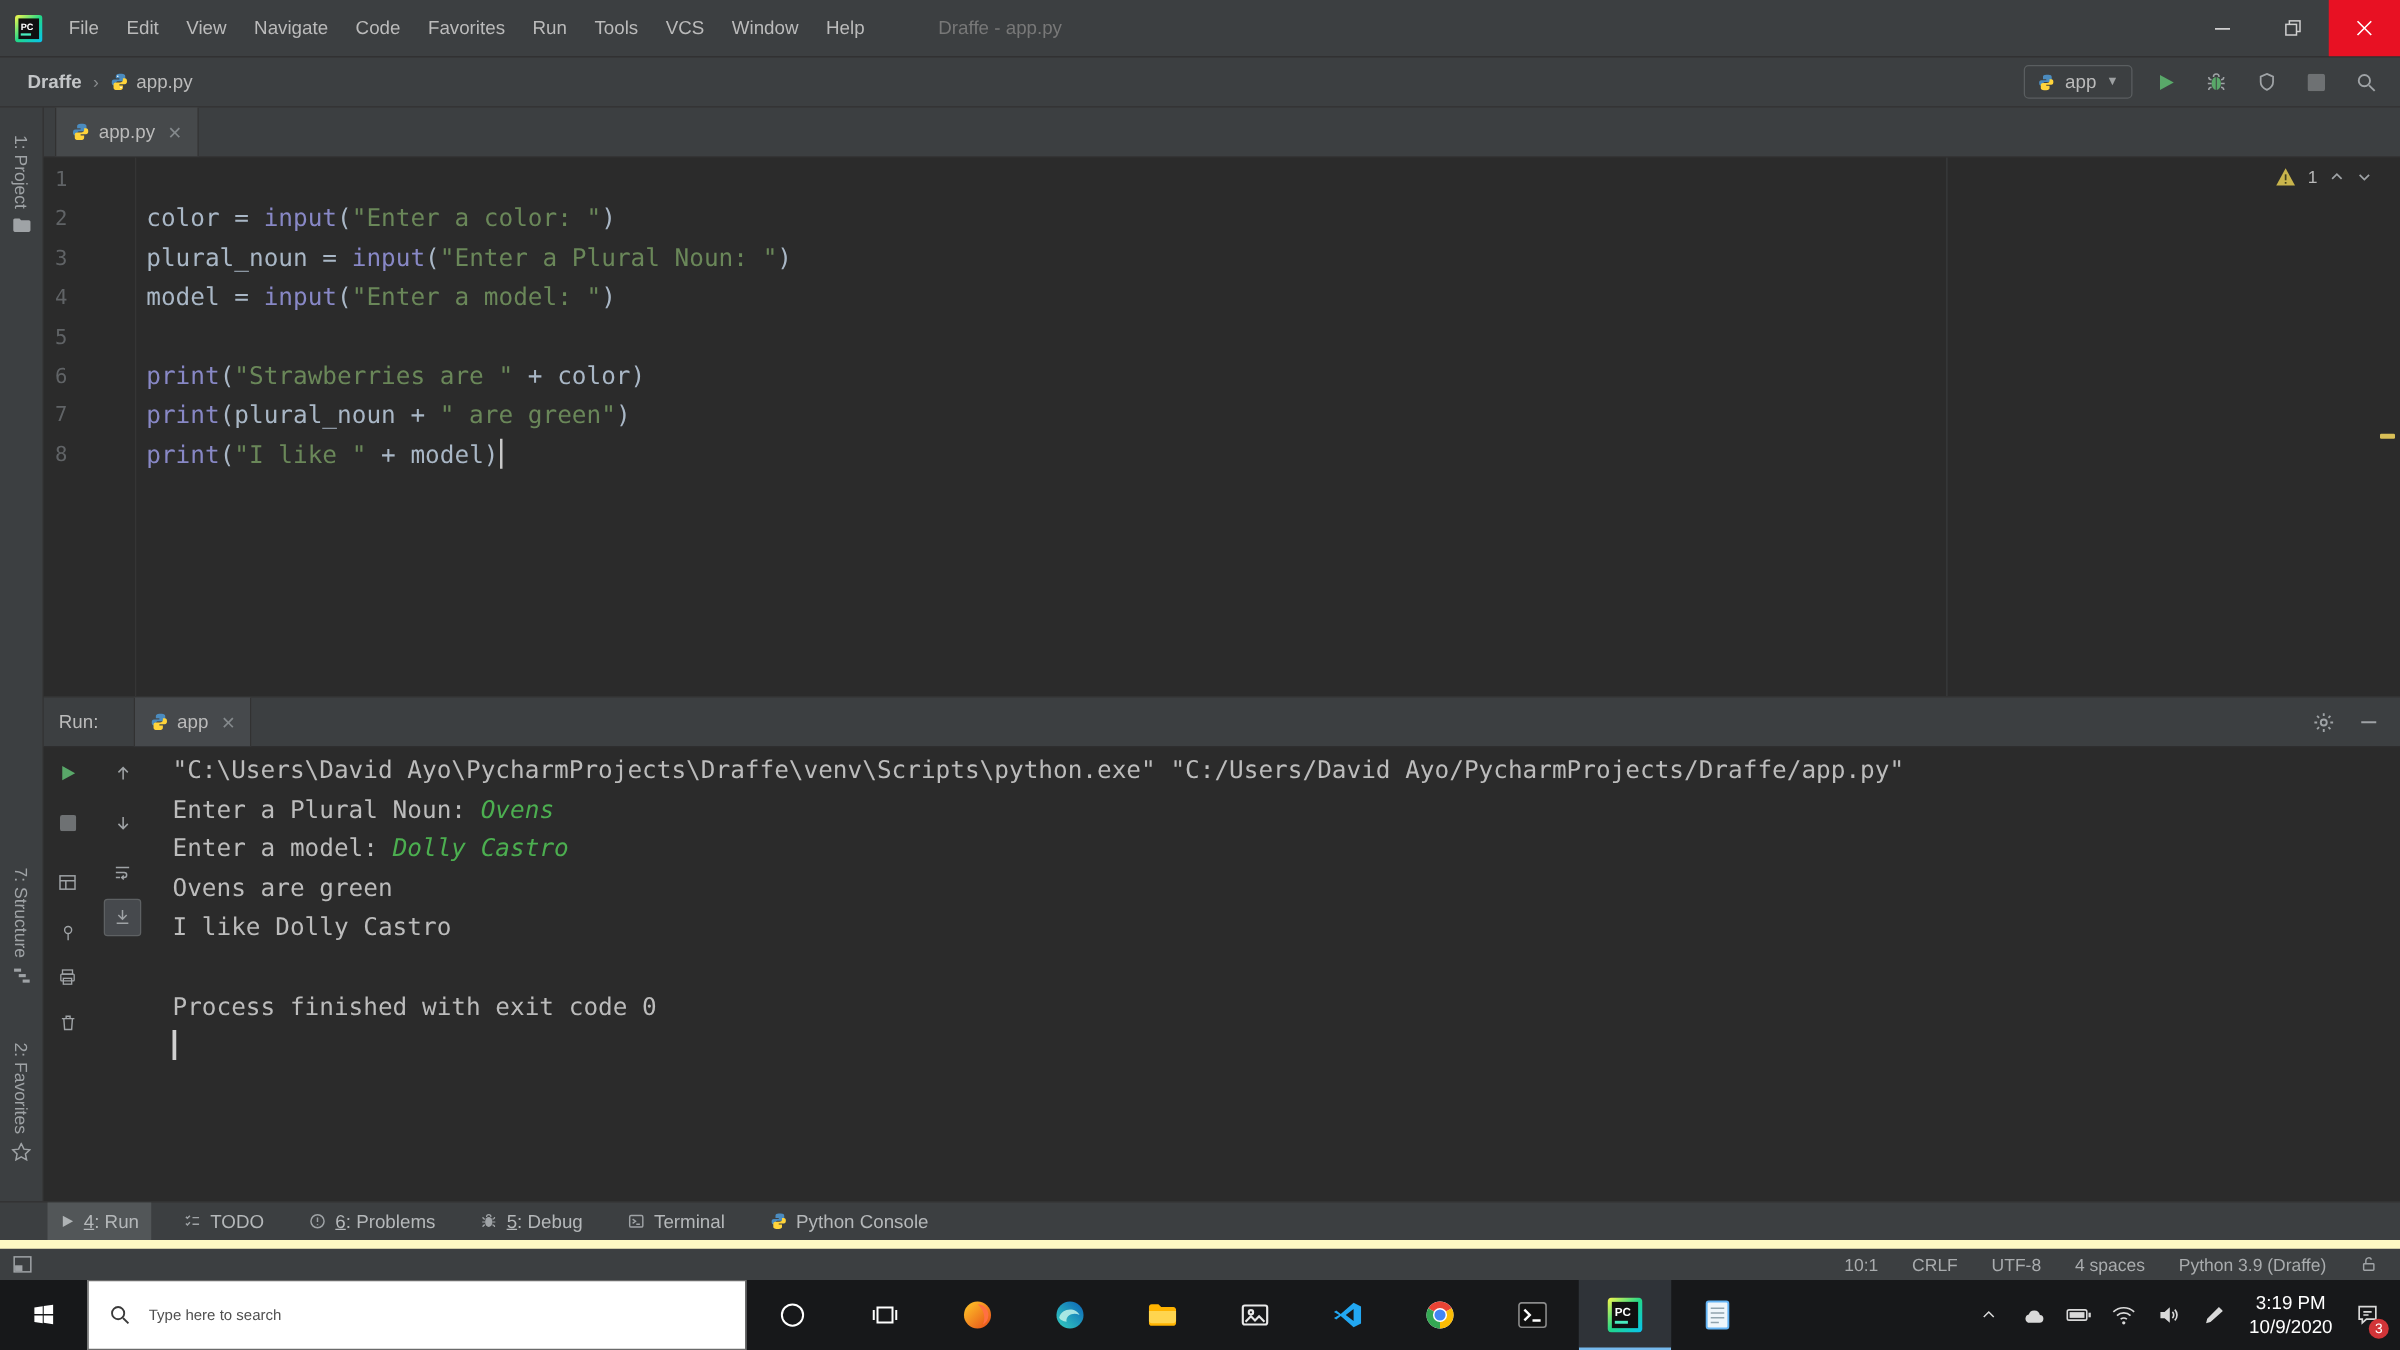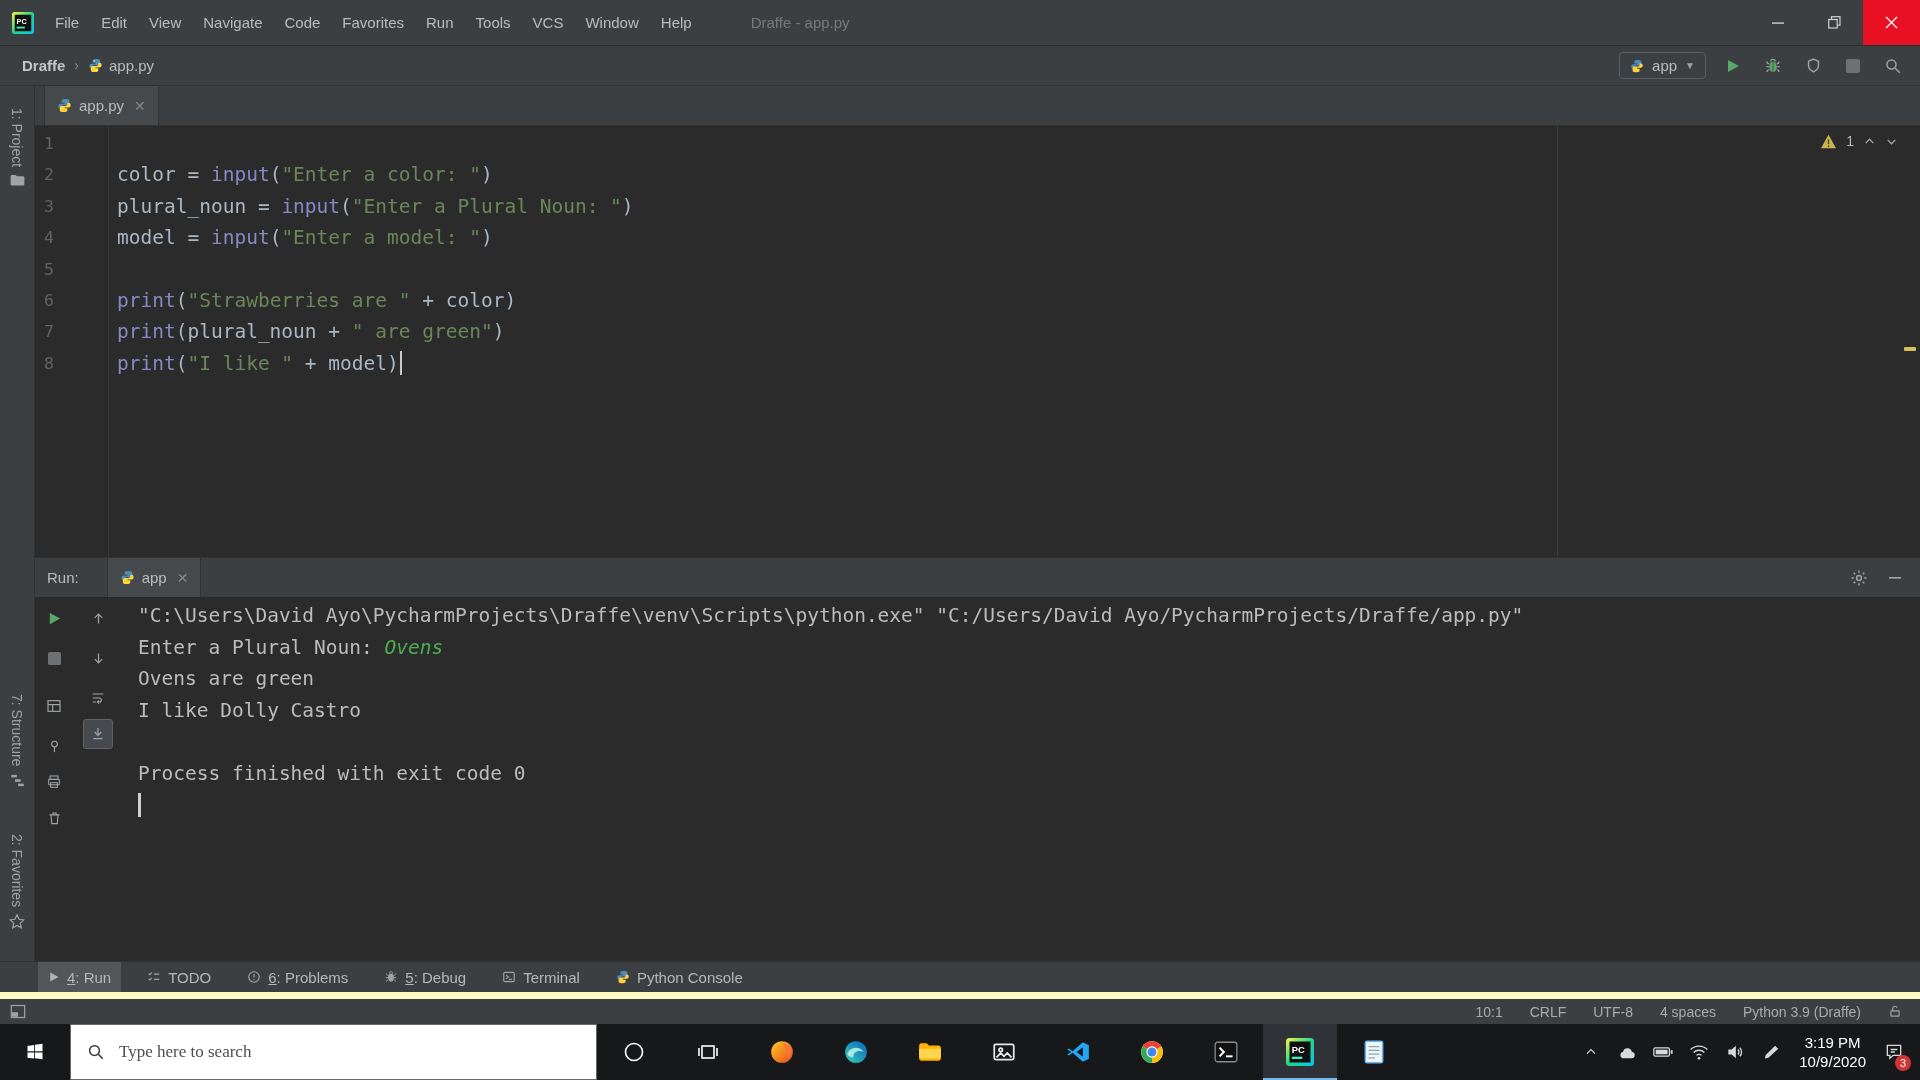--- a/index.html
+++ b/index.html
@@ -99,22 +99,22 @@
               font-size:14px;color:#a9acae}
   .sb-left{padding-left:10px;display:flex;align-items:center}
   .sb-right{margin-left:auto;display:flex;align-items:center;gap:27px;padding-right:18px}
 
   
   .taskbar{position:absolute;left:0;top:1024px;width:1920px;height:56px;background:#17181a;
            display:flex;align-items:center}
   .start-btn{width:70px;height:56px;display:flex;align-items:center;justify-content:center}
   .search-box{width:527px;height:56px;background:#ffffff;display:flex;align-items:center;gap:12px;
               padding-left:16px;box-sizing:border-box;border:1px solid #6a6a6a}
-  .search-box input{border:none;outline:none;font-size:17px;color:#7f1d1d;width:420px;
-                    font-family:Liberation Serif, serif;background:transparent}
+  .search-box input{border:none;outline:none;font-size:12px;color:#7f1d1d;width:420px;
+                    font-family:Liberation Sans, sans-serif;background:transparent}
   .search-box input::placeholder{color:#4f4f4f;opacity:1}
   .tb-apps{display:flex;height:56px}
   .tb-app{width:74px;height:56px;display:flex;align-items:center;justify-content:center;position:relative}
   .tb-app.active{background:#2f3338;box-shadow:inset 0 -2px 0 #76b9ed}
   .tray{margin-left:auto;display:flex;align-items:center;height:56px;padding-right:8px}
   .tray-icon{width:36px;height:56px;display:flex;align-items:center;justify-content:center}
   .clock{display:flex;flex-direction:column;align-items:center;justify-content:center;color:#fff;
          font-size:15px;line-height:19px;padding:0 10px}
   .notif{position:relative}
   .badge{position:absolute;right:1px;bottom:9px;background:#d13438;color:#fff;font-size:11px;
@@ -375,20 +375,21 @@
         </svg>
     </div>
     <div class="ct-btn" style="left:4px;top:205px">
       <svg width="15" height="16" viewBox="0 0 24 24" fill="none" stroke="#9fa3a6" stroke-width="1.8">
           <path d="M4 7h16M9.5 7V4h5v3M6.5 7l1 14h9l1-14"></path>
         </svg>
     </div>
     <div class="console-text" id="console-text">
         <div class="console-line"><span class="tk-o">"C:\Users\David Ayo\PycharmProjects\Draffe\venv\Scripts\python.exe" "C:/Users/David Ayo/PycharmProjects/Draffe/app.py"</span></div>
         <div class="console-line"><span class="tk-o">Enter a Plural Noun: </span><span class="tk-i">Ovens</span></div>
+        <div class="console-line"><span class="tk-o">Enter a model: </span><span class="tk-i">Dolly Castro</span></div>
         <div class="console-line"><span class="tk-o">Ovens are green</span></div>
         <div class="console-line"><span class="tk-o">I like Dolly Castro</span></div>
         <div class="console-line"></div>
         <div class="console-line"><span class="tk-o">Process finished with exit code 0</span></div>
         <div class="console-line"><span class="console-caret"></span></div>
       </div>
   </div>
 
   <div class="bottom-bar">
     <div class="bb-item active">

